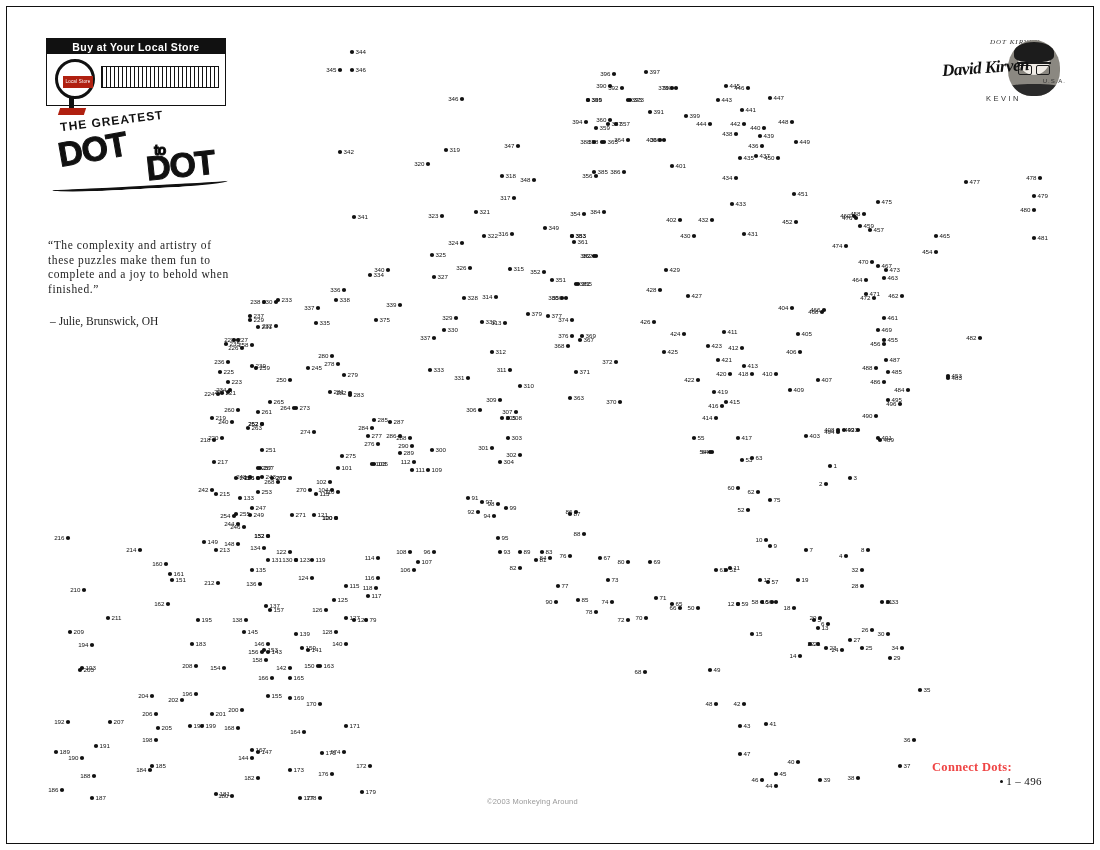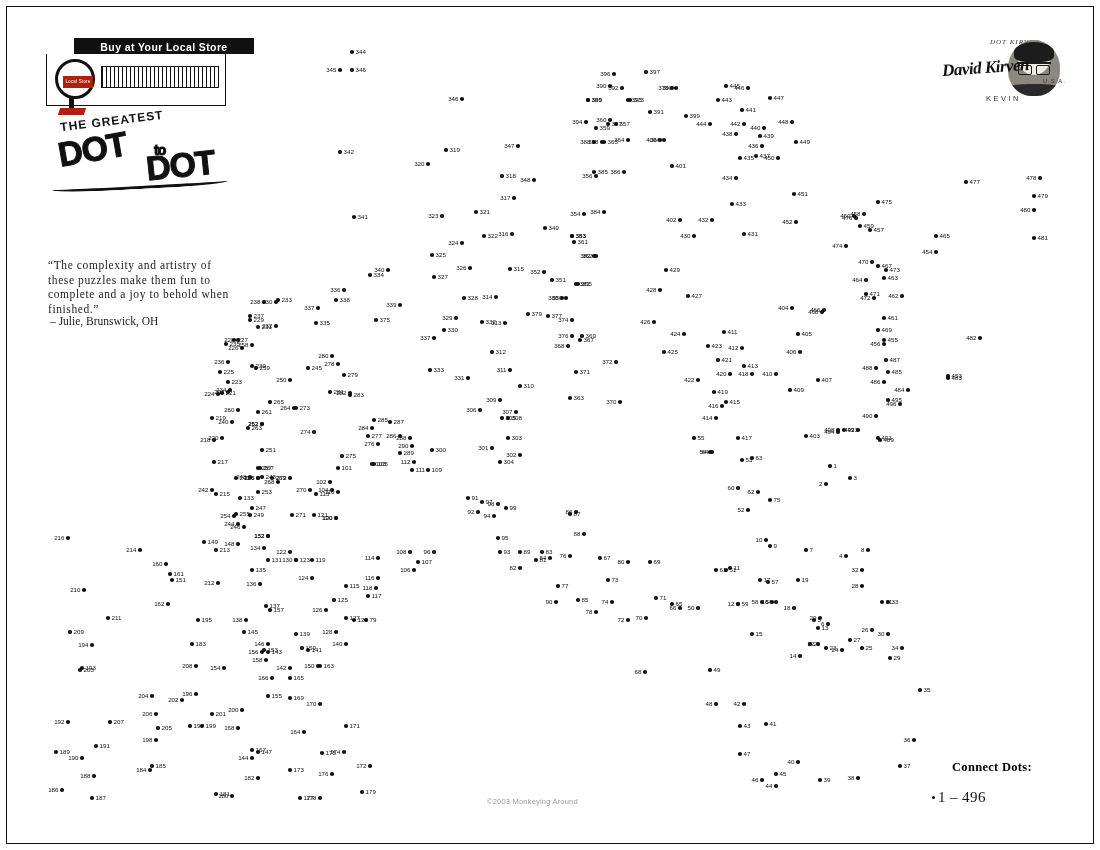--- a/index.html
+++ b/index.html
@@ -45,21 +45,20 @@
     background: #111;
     color: #fff;
     font-family: "Liberation Sans", sans-serif;
     font-weight: bold;
     font-size: 10.5px;
     letter-spacing: 0.4px;
     text-align: center;
     line-height: 16px;
     border: 1px solid #111;
     box-sizing: border-box;
-    margin-left: 28px;
   }
   #store-box {
     width: 180px;
     height: 52px;
     border: 1px solid #111;
     border-top: none;
     box-sizing: border-box;
     position: relative;
     background: #fff;
   }
@@ -173,21 +172,20 @@
   #quote {
     position: absolute;
     left: 48px;
     top: 238px;
     width: 186px;
     font-family: "Liberation Serif", serif;
     font-size: 11.5px;
     line-height: 14.5px;
     color: #222;
     letter-spacing: 0.6px;
-    margin-top: 20px;
   }
   #quote-attrib {
     position: absolute;
     left: 50px;
     top: 315px;
     font-family: "Liberation Serif", serif;
     font-size: 11.5px;
     color: #222;
   }
 
@@ -295,30 +293,29 @@
     position: absolute;
     right: 58px;
     top: 760px;
     width: 110px;
     text-align: left;
   }
   #legend-title {
     font-family: "Liberation Serif", serif;
     font-weight: bold;
     font-size: 12.5px;
-    color: #000000;
+    color: #ef4444;
     letter-spacing: 0.3px;
-    margin-left: 20px;
   }
   #legend-range {
-    margin-top: 14px;
     font-family: "Liberation Serif", serif;
-    font-size: 15px;
+    font-size: 11px;
     color: #111;
     letter-spacing: 0.4px;
+    text-align: right;
   }
   #legend-range .bullet {
     display: inline-block;
     width: 3px;
     height: 3px;
     border-radius: 50%;
     background: #111;
     vertical-align: middle;
     margin-right: 3px;
     margin-bottom: 2px;

